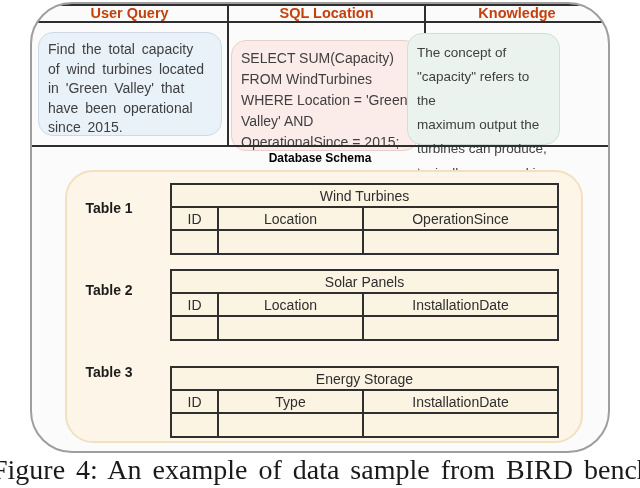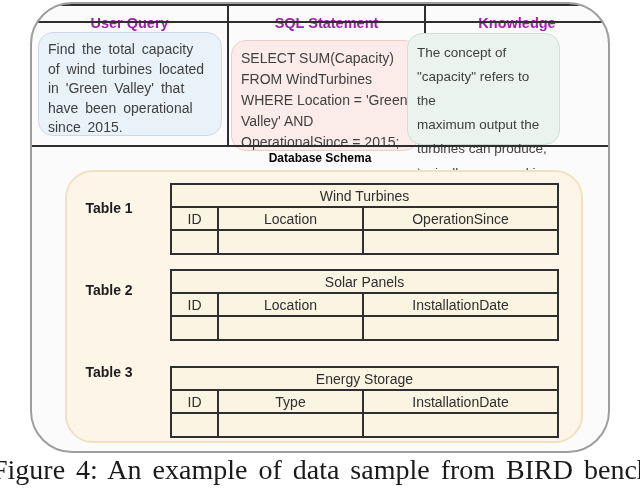--- a/index.html
+++ b/index.html
@@ -17,22 +17,22 @@
   }
   .topline{position:absolute;top:0;left:14px;right:14px;height:2px;background:#2e2e2e;}
   .header-underline{position:absolute;top:17px;left:0;right:0;height:2px;background:#2e2e2e;}
   .vline{position:absolute;top:0;width:2px;height:141px;background:#2e2e2e;}
   .vline.v1{left:195px;}
   .vline.v2{left:392px;}
   .schema-line{position:absolute;top:141px;left:0;right:0;height:2px;background:#2e2e2e;}
 
   
   .col-header{
-    position:absolute;top:11px;height:16px;line-height:16px;
-    text-align:center;font-size:14.5px;font-weight:bold;color:#a21caf;
+    position:absolute;top:1px;height:16px;line-height:16px;
+    text-align:center;font-size:14.5px;font-weight:bold;color:#c2410c;
   }
   .col-header.h1{left:0;width:195px;}
   .col-header.h2{left:197px;width:195px;}
   .col-header.h3{left:394px;width:182px;}
 
   
   .note{
     position:absolute;box-sizing:border-box;border-radius:15px;
     padding:7px 9px;font-size:14px;color:#3f3f3f;white-space:pre-line;
   }
@@ -91,21 +91,21 @@
     color:#1a1a1a;white-space:nowrap;word-spacing:4px;
   }
 </style>
 </head>
 <body>
 
 <div class="outer">
   <div class="topline"></div>
 
   <div class="col-header h1">User Query</div>
-  <div class="col-header h2">SQL Statement</div>
+  <div class="col-header h2">SQL Location</div>
   <div class="col-header h3">Knowledge</div>
 
   <div class="header-underline"></div>
   <div class="vline v1"></div>
   <div class="vline v2"></div>
 
   <div class="note user">Find the total capacity
 of wind turbines located
 in 'Green Valley' that
 have been operational

